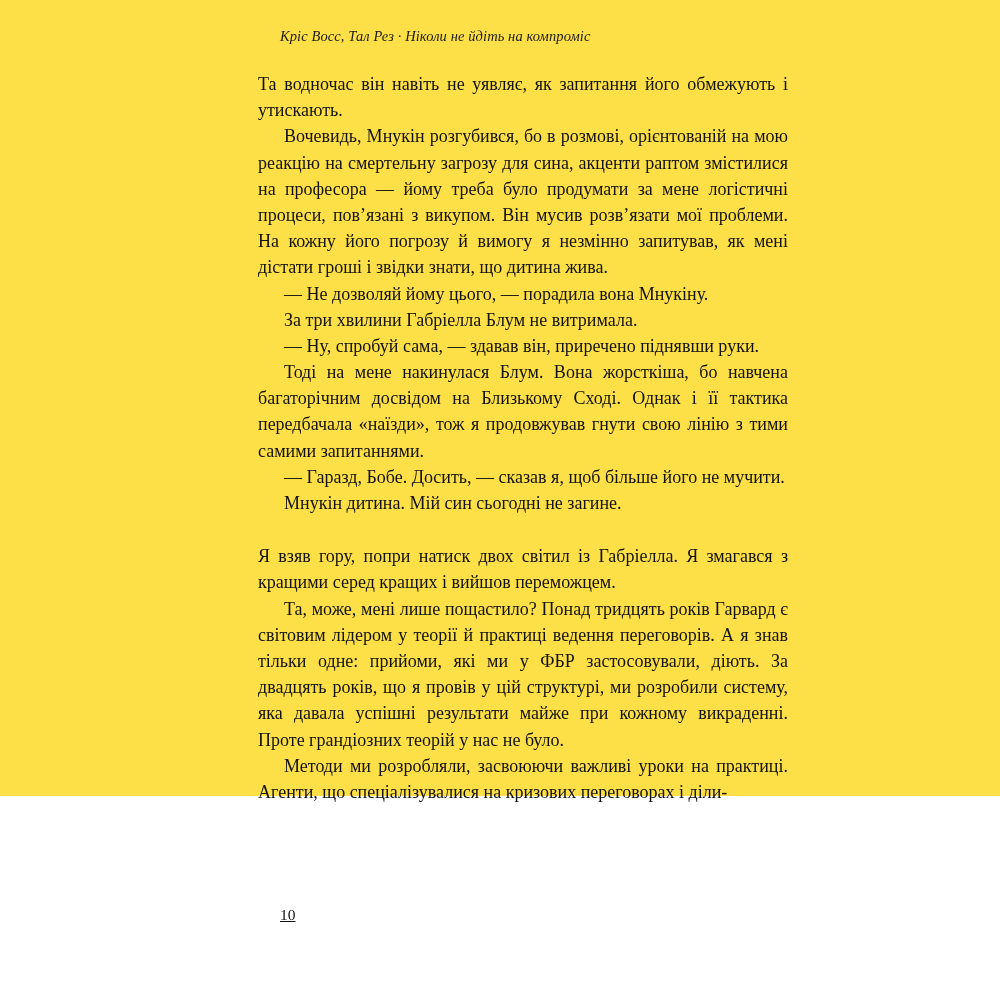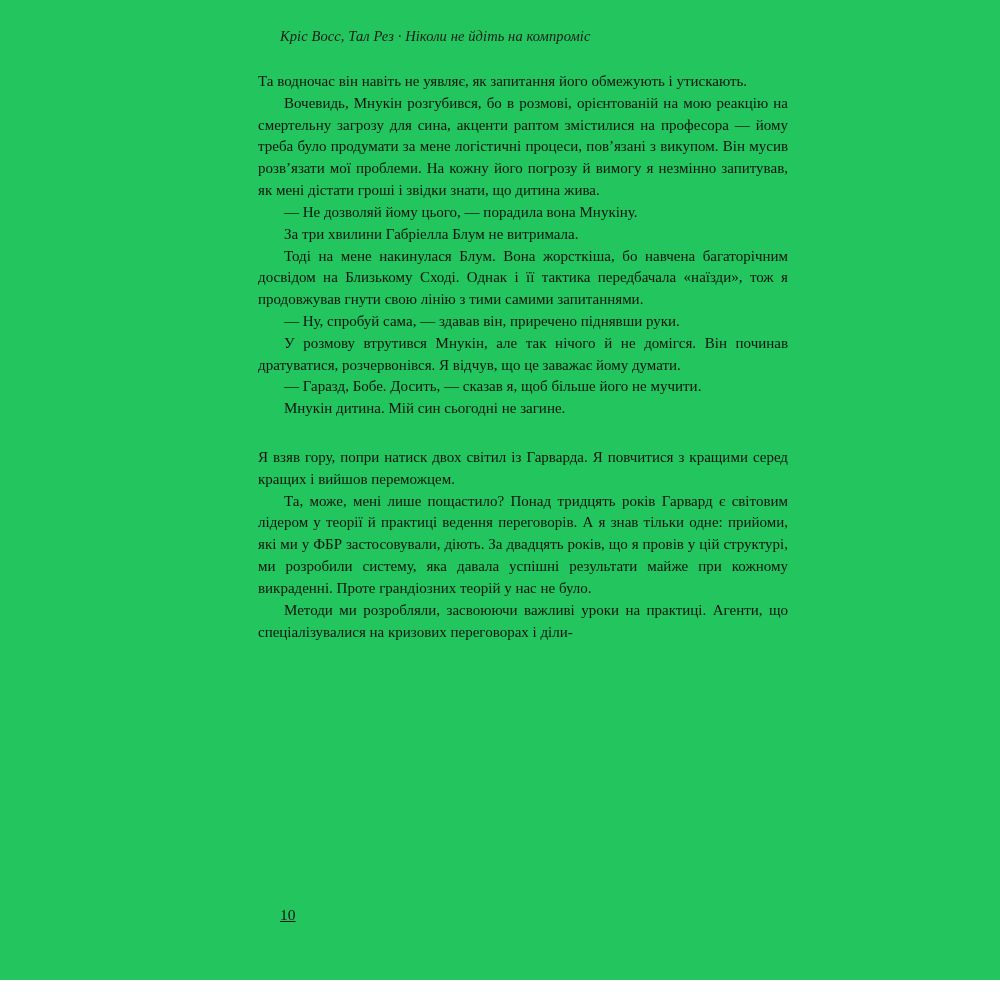--- a/index.html
+++ b/index.html
@@ -9,41 +9,41 @@
   body {
     width: 1000px;
     height: 1000px;
     background: #ffffff;
     font-family: "Liberation Serif", serif;
     overflow: hidden;
   }
   .page {
     position: relative;
     width: 1000px;
-    height: 980px;
-    background: #22c55e;
+    height: 796px;
+    background: #fde047;
     box-sizing: border-box;
   }
   .page-inner {
     position: absolute;
     left: 258px;
     top: 28px;
     width: 530px;
     height: 944px;
   }
   .running-head {
     font-style: italic;
     font-size: 14.5px;
     color: #1d1b18;
     letter-spacing: 0.1px;
     margin: 0 0 26px 22px;
     white-space: nowrap;
   }
   .body-text {
-    font-size: 15px;
+    font-size: 18px;
     line-height: 1.455;
     color: #14120f;
     text-align: justify;
     text-justify: inter-word;
     hyphens: manual;
     font-family: Liberation Serif, serif;
   }
   .body-text p {
     margin: 0;
   }
@@ -71,27 +71,26 @@
 <div class="page">
   <div class="page-inner">
 
     <div class="running-head">Кріс Восс, Тал Рез · Ніколи не йдіть на компроміс</div>
 
     <div class="body-text" id="body-text">
         <p class="noindent">Та водночас він навіть не уявляє, як запитання його обмежують і утискають.</p>
         <p class="indent">Вочевидь, Мнукін розгубився, бо в розмові, орієнтованій на мою реакцію на смертельну загрозу для сина, акценти раптом змістилися на професора — йому треба було продумати за мене логістичні процеси, пов’язані з викупом. Він мусив розв’язати мої проблеми. На кожну його погрозу й вимогу я незмінно запитував, як мені дістати гроші і звідки знати, що дитина жива.</p>
         <p class="indent">— Не дозволяй йому цього, — порадила вона Мнукіну.</p>
         <p class="indent">За три хвилини Габріелла Блум не витримала.</p>
+        <p class="indent">— Ну, спробуй сама, — здавав він, приречено піднявши руки.</p>
         <p class="indent">Тоді на мене накинулася Блум. Вона жорсткіша, бо навчена багаторічним досвідом на Близькому Сході. Однак і її тактика передбачала «наїзди», тож я продовжував гнути свою лінію з тими самими запитаннями.</p>
-        <p class="indent">— Ну, спробуй сама, — здавав він, приречено піднявши руки.</p>
-        <p class="indent">У розмову втрутився Мнукін, але так нічого й не домігся. Він починав дратуватися, розчервонівся. Я відчув, що це заважає йому думати.</p>
         <p class="indent">— Гаразд, Бобе. Досить, — сказав я, щоб більше його не мучити.</p>
         <p class="indent">Мнукін дитина. Мій син сьогодні не загине.</p>
         <div class="scene-break"></div>
-        <p class="noindent">Я взяв гору, попри натиск двох світил із Гарварда. Я повчитися з кращими серед кращих і вийшов переможцем.</p>
+        <p class="noindent">Я взяв гору, попри натиск двох світил із Габріелла. Я змагався з кращими серед кращих і вийшов переможцем.</p>
         <p class="indent">Та, може, мені лише пощастило? Понад тридцять років Гарвард є світовим лідером у теорії й практиці ведення переговорів. А я знав тільки одне: прийоми, які ми у ФБР застосовували, діють. За двадцять років, що я провів у цій структурі, ми розробили систему, яка давала успішні результати майже при кожному викраденні. Проте грандіозних теорій у нас не було.</p>
         <p class="indent">Методи ми розробляли, засвоюючи важливі уроки на практиці. Агенти, що спеціалізувалися на кризових переговорах і діли-</p>
       </div>
 
   </div>
 
   <div class="folio">10</div>
 </div>
 
 </body></html>

